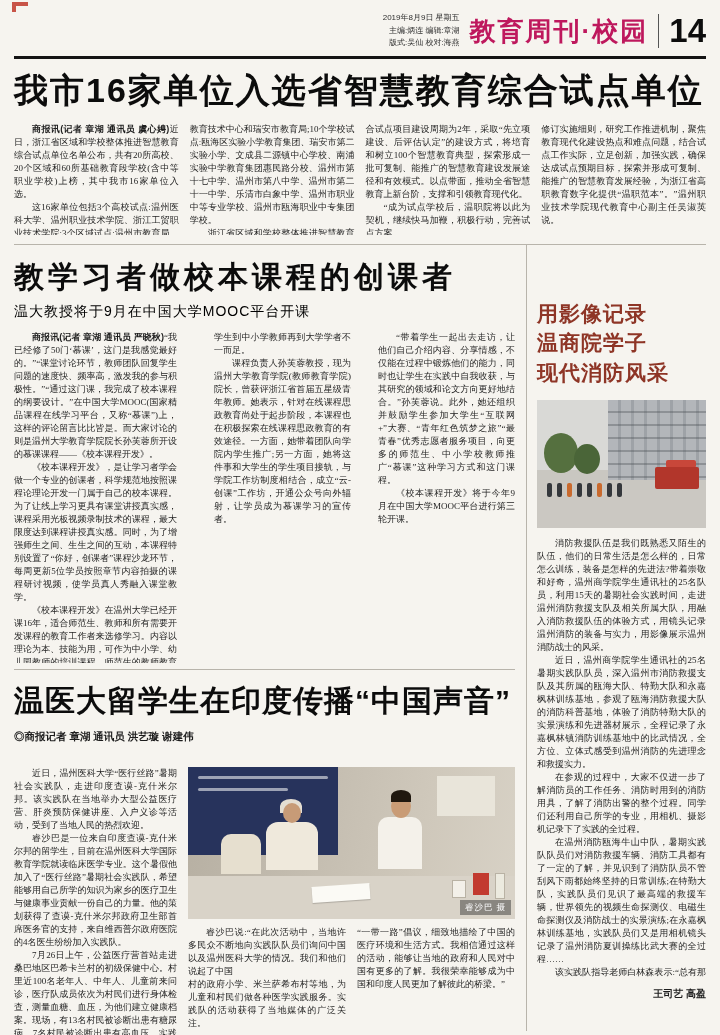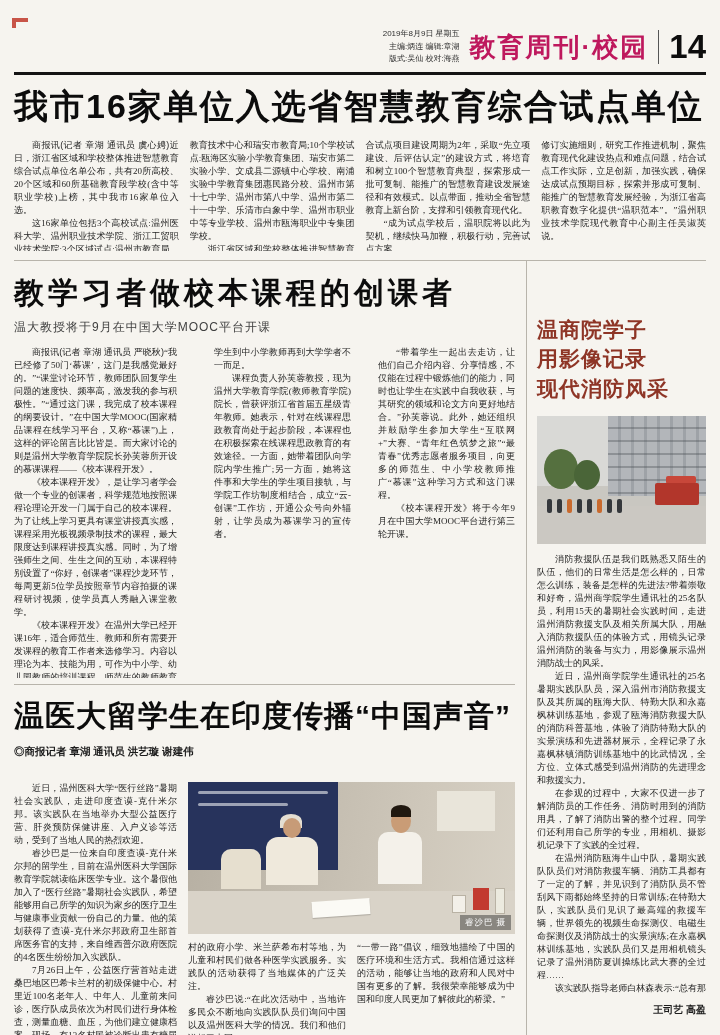--- a/index.html
+++ b/index.html
@@ -1,49 +1,49 @@
 <!DOCTYPE html>
 <html><head>
 <meta charset="utf-8">
 <style>
   * { margin:0; padding:0; box-sizing:border-box; }
   html,body { width:720px; height:1035px; overflow:hidden; }
   body { background:#f6f4ef; color:#1c1c1c; font-family:"Liberation Sans","DejaVu Sans",sans-serif; }
-  .page { position:relative; width:720px; height:1035px; padding:16px 14px; }
+  .page { position:relative; width:720px; height:1035px; padding:0 14px; }
 
   
   .masthead { position:relative; display:flex; justify-content:flex-end; align-items:center; gap:10px; padding:12px 0 6px; }
   .corner-mark { position:absolute; left:-2px; top:2px; width:16px; height:10px; border-left:4px solid #c0392b; border-top:4px solid #c0392b; opacity:.85; }
   .mast-meta { text-align:right; font-size:8px; line-height:1.55; color:#2f2f2f; }
   .mast-title { font-size:26px; font-weight:700; color:#be185d; letter-spacing:2px; }
   .mast-div { width:1px; height:34px; background:#555; }
   .mast-page { font-size:33px; font-weight:900; color:#0d0d0d; }
   .mast-rule { height:3px; background:#141414; }
 
   
   .body-text { font-size:9px; line-height:13px; text-align:justify; color:#1e1e1e; font-family:"Liberation Serif","DejaVu Serif",serif; }
   .para { text-indent:2em; }
   .para.cont { text-indent:0; }
-  .intro { font-weight:400; font-family:"Liberation Sans","DejaVu Sans",sans-serif; }
+  .intro { font-weight:700; font-family:"Liberation Sans","DejaVu Sans",sans-serif; }
 
   
   .lead-headline { font-size:34px; font-weight:900; letter-spacing:2px; color:#0c0c0c; margin:9px 0 9px; white-space:nowrap; }
   .lead-cols { display:flex; gap:11px; height:112px; overflow:hidden; margin-bottom:9px; }
   .lead-col { flex:1; }
   .h-rule { height:1px; background:#b8b4ab; }
 
   
   .main-row { display:flex; height:786px; }
   .main-left { width:512px; padding-right:11px; }
   .v-rule { width:1px; background:#b8b4ab; }
   .sidebar { width:179px; padding-left:10px; }
 
   
   .mooc-headline { font-size:30px; font-weight:900; letter-spacing:4px; color:#0c0c0c; margin-top:12px; }
-  .mooc-subtitle { font-size:12px; color:#404040; margin:5px 0 10px; letter-spacing:1px; }
+  .mooc-subtitle { font-size:14px; color:#000000; margin:5px 0 10px; letter-spacing:1px; }
   .mooc-body { display:flex; gap:11px; height:332px; overflow:hidden; }
   .mooc-col1 { width:163px; flex:none; }
   .mooc-right { flex:1; display:flex; }
   .mooc-caption { width:170px; margin:4px 0 4px auto; text-align:center; font-weight:700; font-size:9.5px; line-height:1.5; font-family:"Liberation Sans",sans-serif; }
   .mooc-cols { display:flex; gap:27px; flex:1; overflow:hidden;margin-left:26px; }
   .mooc-cols .c { flex:1; }
   .left-rule { height:1px; background:#b8b4ab; margin:6px 0 0; }
 
   
   .india-headline { font-size:30px; font-weight:900; letter-spacing:1px; color:#0c0c0c; margin-top:11px; }
@@ -240,37 +240,37 @@
             <div class="ind-doctor-hair"></div>
             <div class="ind-table"></div>
             <div class="ind-paper"></div>
             <div class="ind-box2"></div>
             <div class="ind-box1"></div>
             <div class="ind-box3"></div>
             <div class="ind-credit">睿沙巴 摄</div>
           </div>
           <div class="india-cols">
             <div class="c">
+              <p class="para">睿沙巴说:“在此次活动中，当地许多民众不断地向实践队队员们询问中国以及温州医科大学的情况。我们和他们说起了中国</p>
               <p class="para cont">村的政府小学、米兰萨希布村等地，为儿童和村民们做各种医学实践服务。实践队的活动获得了当地媒体的广泛关注。</p>
-              <p class="para">睿沙巴说:“在此次活动中，当地许多民众不断地向实践队队员们询问中国以及温州医科大学的情况。我们和他们说起了中国</p>
             </div>
             <div class="c">
               <p class="para cont">“一带一路”倡议，细致地描绘了中国的医疗环境和生活方式。我相信通过这样的活动，能够让当地的政府和人民对中国有更多的了解。我很荣幸能够成为中国和印度人民更加了解彼此的桥梁。”</p>
             </div>
           </div>
         </div>
       </div>
     </div>
 
     <div class="v-rule"></div>
 
     <div class="sidebar">
       <div class="side-headline">
+        <div>用影像记录</div>
         <div>温商院学子</div>
-        <div>用影像记录</div>
         <div>现代消防风采</div>
       </div>
       <div class="photo photo-fire">
         <div class="fire-building"></div>
         <div class="fire-building-edge"></div>
         <div class="fire-tree1"></div>
         <div class="fire-tree2"></div>
         <div class="fire-ground"></div>
         <div class="fire-truck-top"></div>
         <div class="fire-truck"></div>

